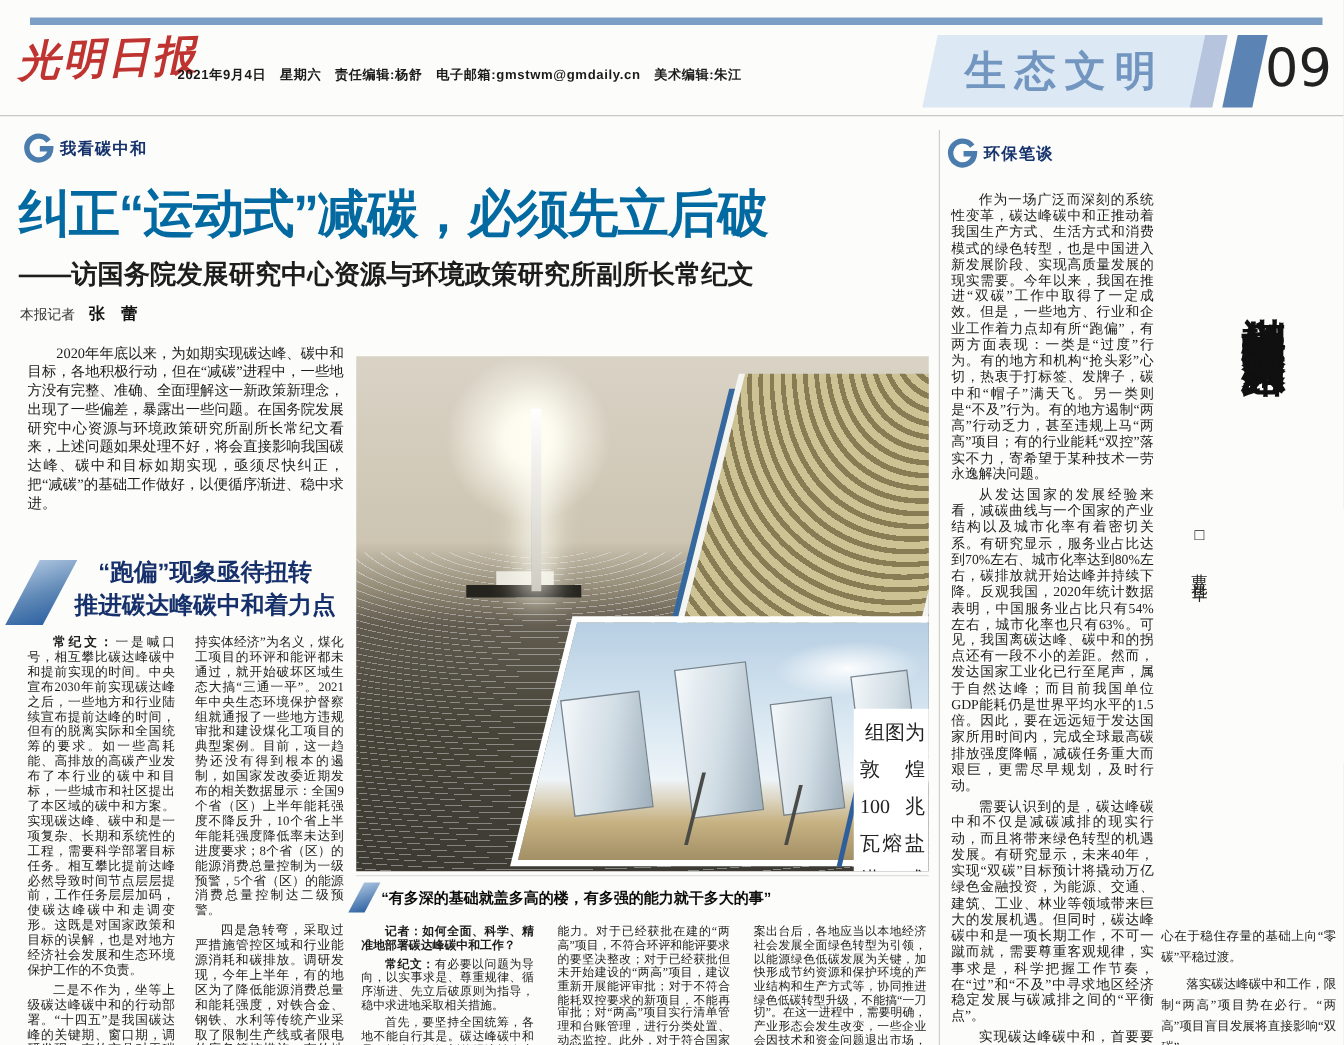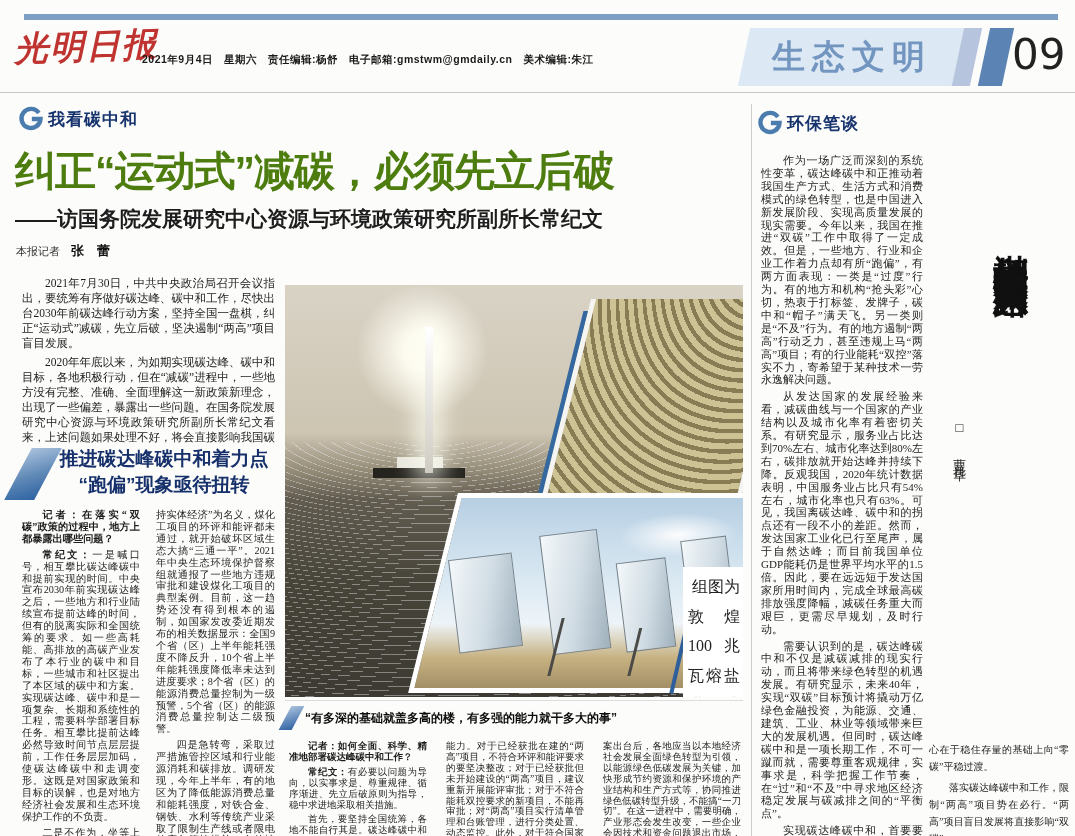--- a/index.html
+++ b/index.html
@@ -19,26 +19,26 @@
                  letter-spacing:7px;font-family:"Liberation Serif",serif;}
   .stripe1{left:958px;top:28px;width:18px;height:58px;background:#b6c4de;transform:skewX(-12deg);}
   .stripe2{left:984px;top:28px;width:24px;height:58px;background:#5b83b3;transform:skewX(-12deg);}
   .pagenum{left:1012px;top:30px;font-family:"DejaVu Sans",sans-serif;font-size:42px;color:#222;}
   .header-hr{left:0;top:92px;width:1075px;height:1px;background:#c7c7c3;}
   .v-divider{left:751px;top:104px;width:1px;height:732px;background:#cfcfcb;}
 
   
   .tag{display:flex;align-items:center;gap:4px;}
   .gicon{width:26px;height:26px;flex:0 0 auto;}
-  .tag-label{font-family:"Liberation Sans",sans-serif;font-weight:bold;font-size:17px;
+  .tag-label{font-family:"Liberation Sans",sans-serif;font-weight:bold;font-size:13px;
              color:#16336e;letter-spacing:1px;}
 
   
   .headline{left:15px;top:144px;width:728px;font-family:"Liberation Sans",sans-serif;
-            font-weight:900;font-size:41px;color:#4d7c0f;letter-spacing:-1px;white-space:nowrap;}
+            font-weight:900;font-size:41px;color:#0369a1;letter-spacing:-1px;white-space:nowrap;}
   .subtitle{left:15px;top:205px;width:720px;font-family:"Liberation Sans",sans-serif;
             font-weight:600;font-size:21px;color:#1d1d1d;}
   .byline{left:16px;top:242px;font-size:11px;color:#333;}
   .byline b{font-size:13px;color:#111;}
 
   .bodycol{text-align:justify;overflow:hidden;}
   .bodycol p{margin:4px;text-indent:2em;}
   .bodycol p.noind{text-indent:0;}
   .bodycol p.q{font-weight:bold;}
   .intro{left:18px;top:272px;width:261px;height:172px;font-size:11.5px;line-height:15px;}
@@ -137,34 +137,32 @@
     <span class="tag-label">我看碳中和</span>
   </div>
 
   <div class="abs headline">纠正“运动式”减碳，必须先立后破</div>
   <div class="abs subtitle">——访国务院发展研究中心资源与环境政策研究所副所长常纪文</div>
   <div class="abs byline">
     <span>本报记者</span>　<b>张　蕾</b>
   </div>
 
   <div class="abs bodycol intro">
-    <p>2021年7月30日，中共中央政治局召开会议指出，要统筹有序做好碳达峰、碳中和工作，尽快出台2030年前碳达峰行动方案，坚持全国一盘棋，纠正“运动式”减碳，先立后破，坚决遏制“两高”项目盲目发展。</p>
     <p>2020年年底以来，为如期实现碳达峰、碳中和目标，各地积极行动，但在“减碳”进程中，一些地方没有完整、准确、全面理解这一新政策新理念，出现了一些偏差，暴露出一些问题。在国务院发展研究中心资源与环境政策研究所副所长常纪文看来，上述问题如果处理不好，将会直接影响我国碳达峰、碳中和目标如期实现，亟须尽快纠正，把“减碳”的基础工作做好，以便循序渐进、稳中求进。</p>
   </div>
 
   <div class="abs subhead">
     <div class="slash"></div>
     <div class="subhead-text">
+      <div>“跑偏”现象亟待扭转</div>
       <div>推进碳达峰碳中和着力点</div>
-      <div>“跑偏”现象亟待扭转</div>
     </div>
   </div>
 
   <div class="abs bodycol qacol col1">
-    <p class="q">记者：在落实“双碳”政策的过程中，地方上都暴露出哪些问题？</p>
     <p><b>常纪文：</b><span>一是喊口号，相互攀比碳达峰碳中和提前实现的时间。中央宣布2030年前实现碳达峰之后，一些地方和行业陆续宣布提前达峰的时间，但有的脱离实际和全国统筹的要求。如一些高耗能、高排放的高碳产业发布了本行业的碳中和目标，一些城市和社区提出了本区域的碳中和方案。实现碳达峰、碳中和是一项复杂、长期和系统性的工程，需要科学部署目标任务。相互攀比提前达峰必然导致时间节点层层提前，工作任务层层加码，使碳达峰碳中和走调变形。这既是对国家政策和目标的误解，也是对地方经济社会发展和生态环境保护工作的不负责。</span></p>
     <p>二是不作为，坐等上级碳达峰碳中和的行动部署。“十四五”是我国碳达峰的关键期、窗口期，调研发现，有的市县对于碳达峰碳中和的中央</p>
   </div>
   <div class="abs bodycol qacol col2">
     <p class="noind">持实体经济”为名义，煤化工项目的环评和能评都未通过，就开始破坏区域生态大搞“三通一平”。2021年中央生态环境保护督察组就通报了一些地方违规审批和建设煤化工项目的典型案例。目前，这一趋势还没有得到根本的遏制，如国家发改委近期发布的相关数据显示：全国9个省（区）上半年能耗强度不降反升，10个省上半年能耗强度降低率未达到进度要求；8个省（区）的能源消费总量控制为一级预警，5个省（区）的能源消费总量控制达二级预警。</p>
     <p>四是急转弯，采取过严措施管控区域和行业能源消耗和碳排放。调研发现，今年上半年，有的地区为了降低能源消费总量和能耗强度，对铁合金、钢铁、水利等传统产业采取了限制生产线或者限电的应急管控措施；有的地方为了节省能源消费总量指标，限制原料煤和焦炭的外运，既影响了地方经济，也影响了下游产业的发展；有的地方完全停止</p>
   </div>
 
   <div class="abs photo">
     <div class="ph-arcs"></div>

